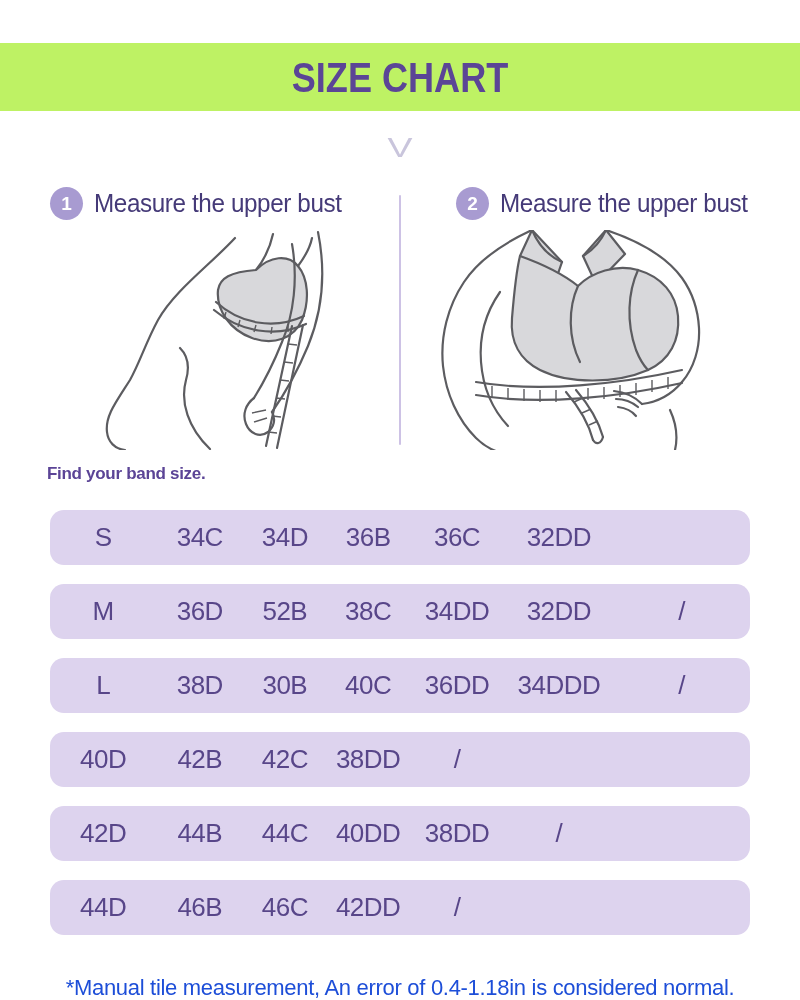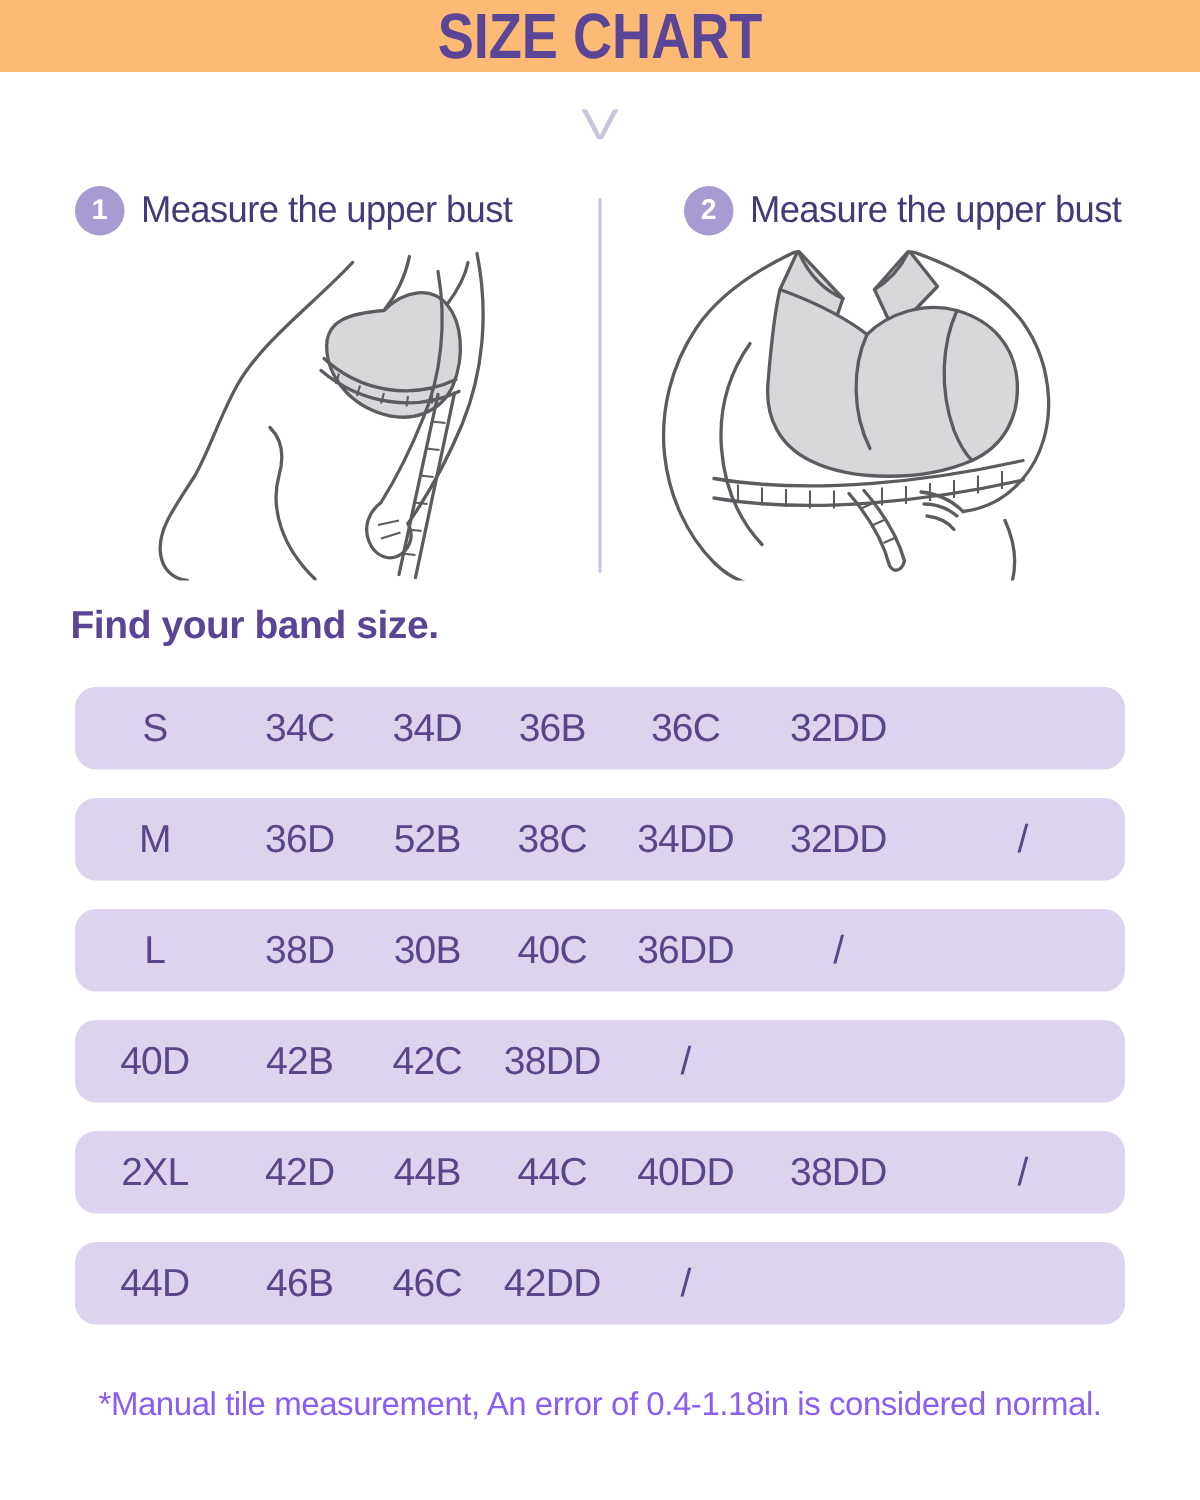--- a/index.html
+++ b/index.html
@@ -6,25 +6,26 @@
   body {
     width: 800px;
     height: 1000px;
     background: #ffffff;
     font-family: "Liberation Sans", sans-serif;
     overflow: hidden;
   }
 
   
   .banner {
-    height: 48px;
-    background: #fdba74;
+    height: 68px;
+    background: #bef264;
     display: flex;
     align-items: center;
     justify-content: center;
+    margin-top: 43px;
   }
   .banner-title {
     font-size: 41px;
     font-weight: bold;
     color: #5b4596;
     letter-spacing: 0px;
     transform: scale(0.88, 1.04);
     white-space: nowrap;
   }
 
@@ -75,21 +76,21 @@
     top: 8px;
     width: 2px;
     height: 250px;
     background: #cdc2e5;
     border-radius: 2px;
   }
 
   
   .band-heading {
     margin: 14px 0 0 47px;
-    font-size: 26px;
+    font-size: 17px;
     font-weight: bold;
     color: #5b4496;
     letter-spacing: -0.3px;
   }
 
   
   .size-table {
     margin: 26px 50px 0 50px;
     display: flex;
     flex-direction: column;
@@ -108,21 +109,21 @@
     font-size: 26px;
     color: #584689;
     letter-spacing: -0.5px;
   }
 
   
   .footnote {
     margin-top: 40px;
     text-align: center;
     font-size: 22px;
-    color: #8b5cf6;
+    color: #1d4ed8;
     letter-spacing: -0.3px;
   }
 
   svg .ink { stroke: #5c5c60; stroke-width: 2.2; fill: none; stroke-linecap: round; stroke-linejoin: round; }
   svg .shade { stroke: #5c5c60; stroke-width: 2.2; fill: #d8d8db; stroke-linejoin: round; }
   svg .tick { stroke: #5c5c60; stroke-width: 1.4; fill: none; }
 </style>
 </head>
 <body>
 
@@ -237,31 +238,31 @@
       <div class="cell">34DD</div>
       <div class="cell">32DD</div>
       <div class="cell">/</div>
     </div>
     <div class="size-row">
       <div class="cell">L</div>
       <div class="cell">38D</div>
       <div class="cell">30B</div>
       <div class="cell">40C</div>
       <div class="cell">36DD</div>
+      <div class="cell">34DDD</div>
       <div class="cell">/</div>
     </div>
     <div class="size-row">
       <div class="cell">40D</div>
       <div class="cell">42B</div>
       <div class="cell">42C</div>
       <div class="cell">38DD</div>
       <div class="cell">/</div>
     </div>
     <div class="size-row">
-      <div class="cell">2XL</div>
       <div class="cell">42D</div>
       <div class="cell">44B</div>
       <div class="cell">44C</div>
       <div class="cell">40DD</div>
       <div class="cell">38DD</div>
       <div class="cell">/</div>
     </div>
     <div class="size-row">
       <div class="cell">44D</div>
       <div class="cell">46B</div>

